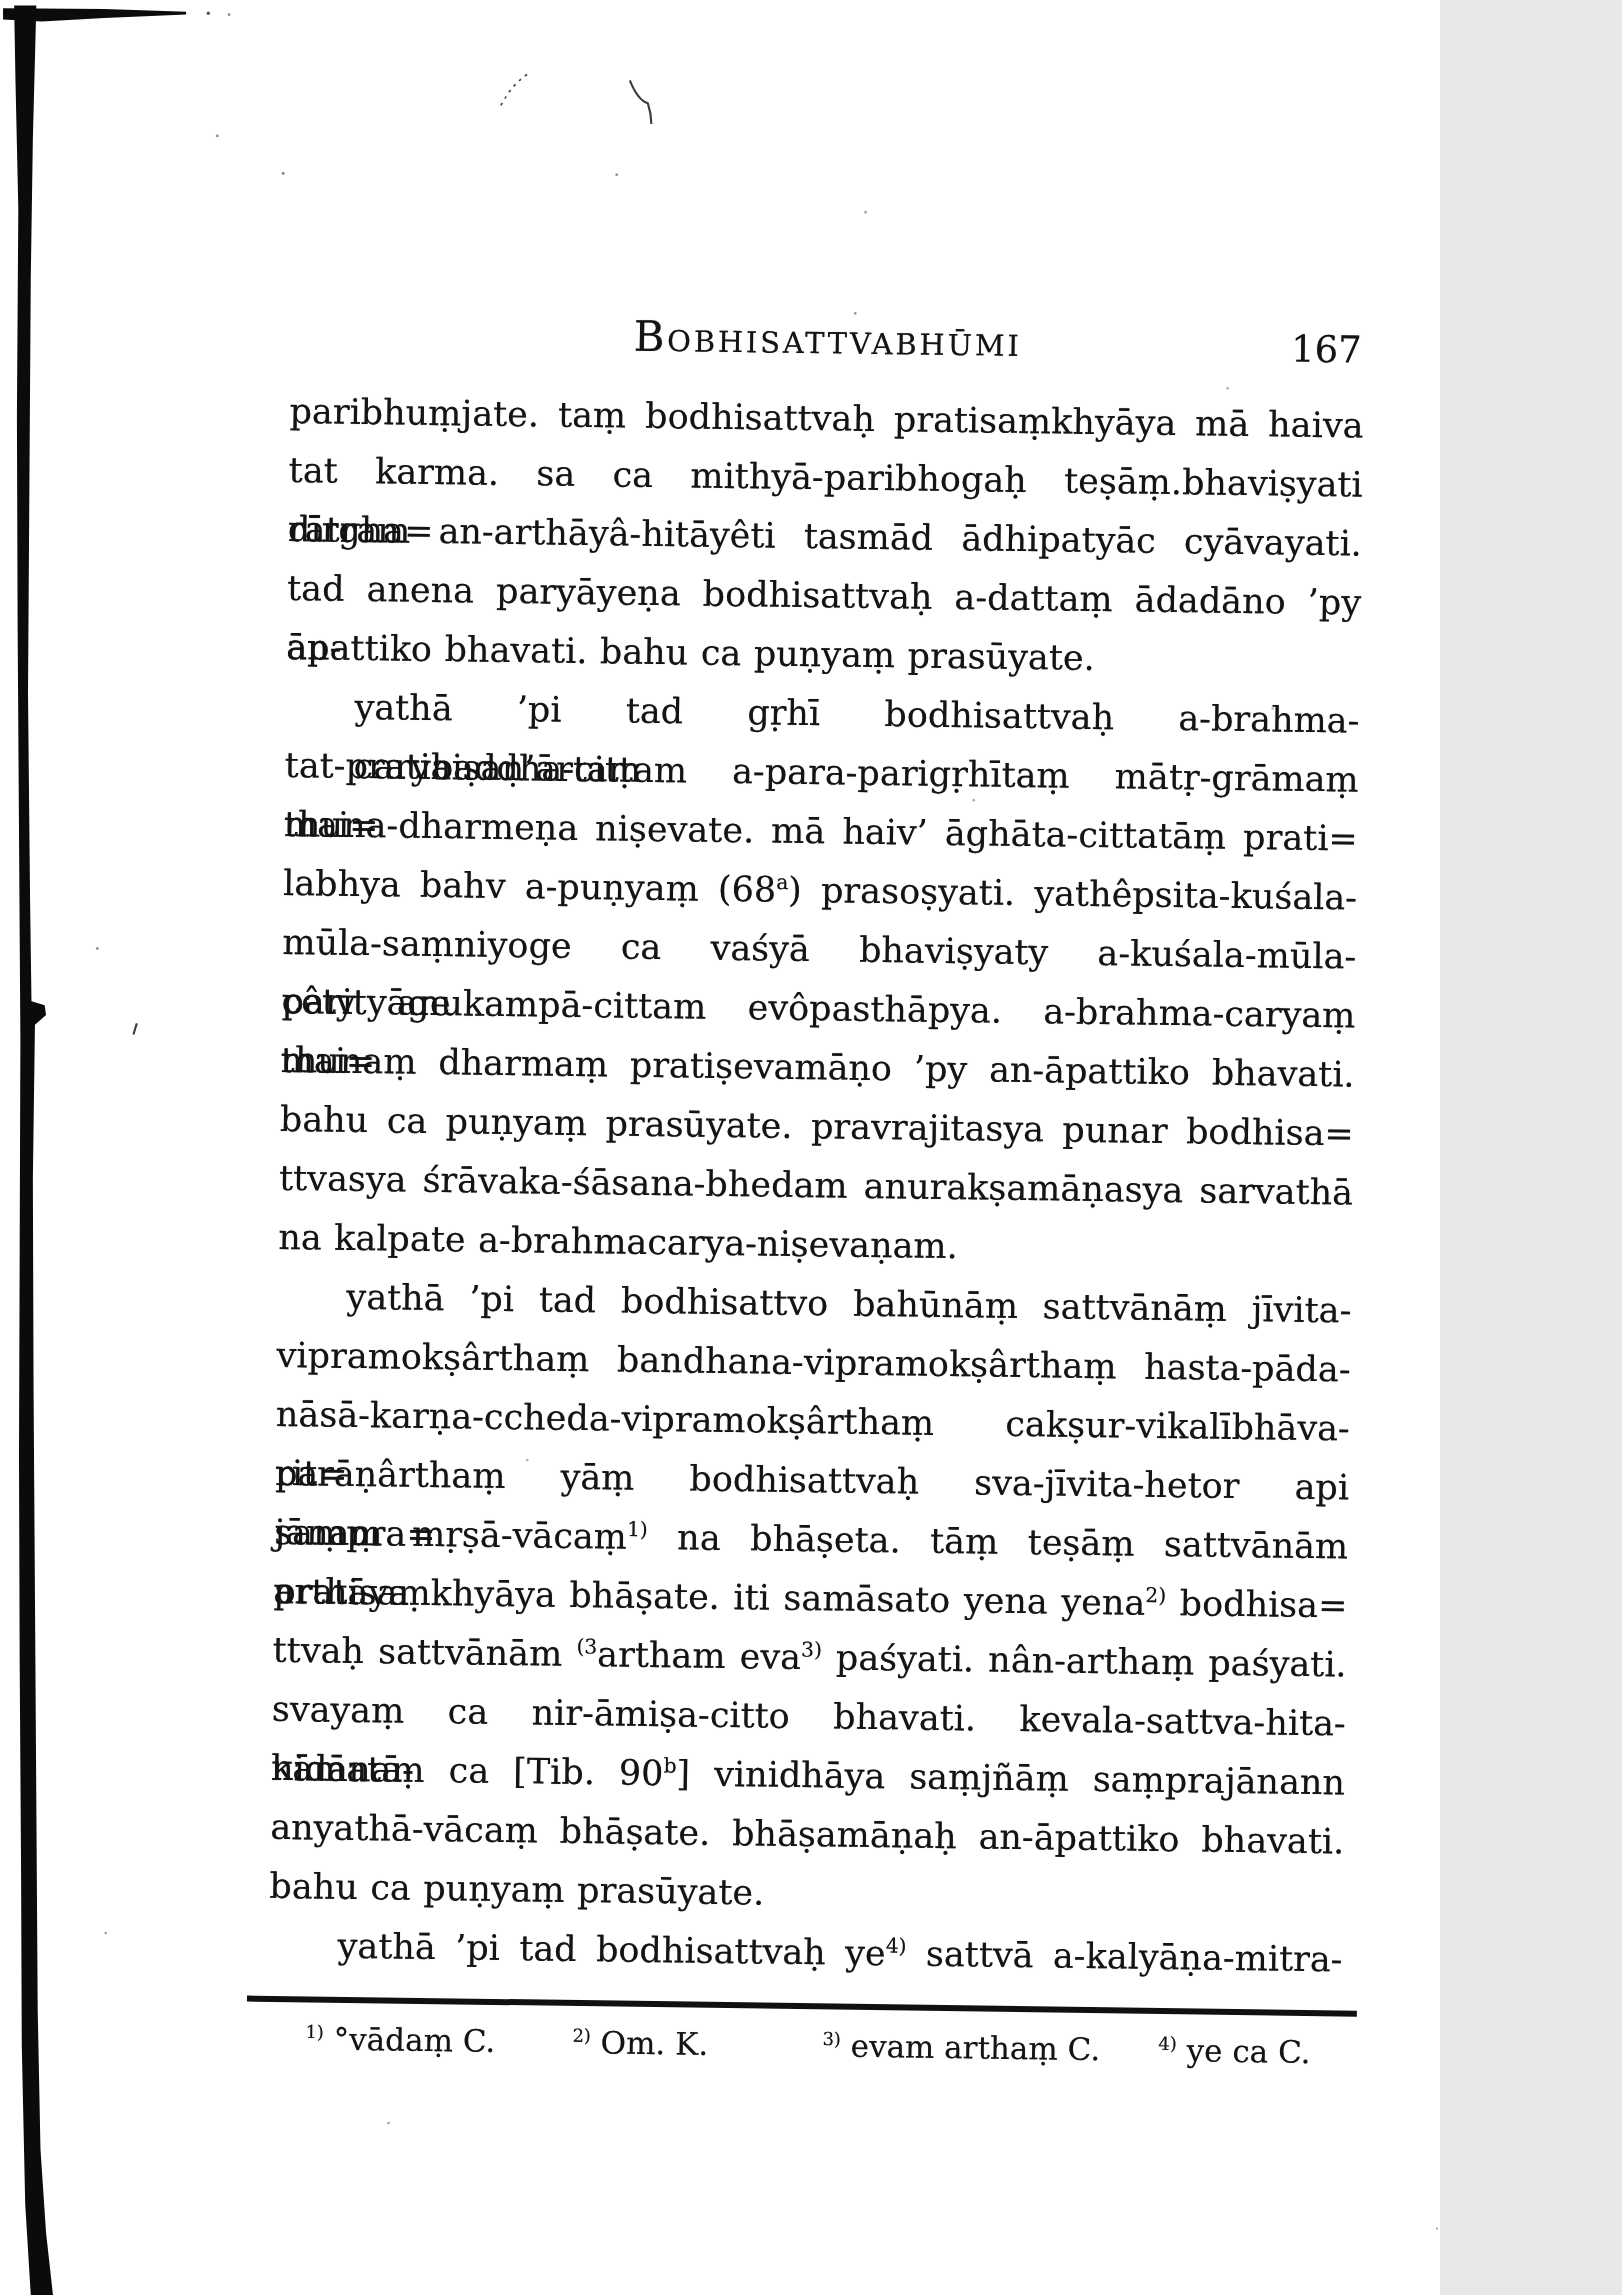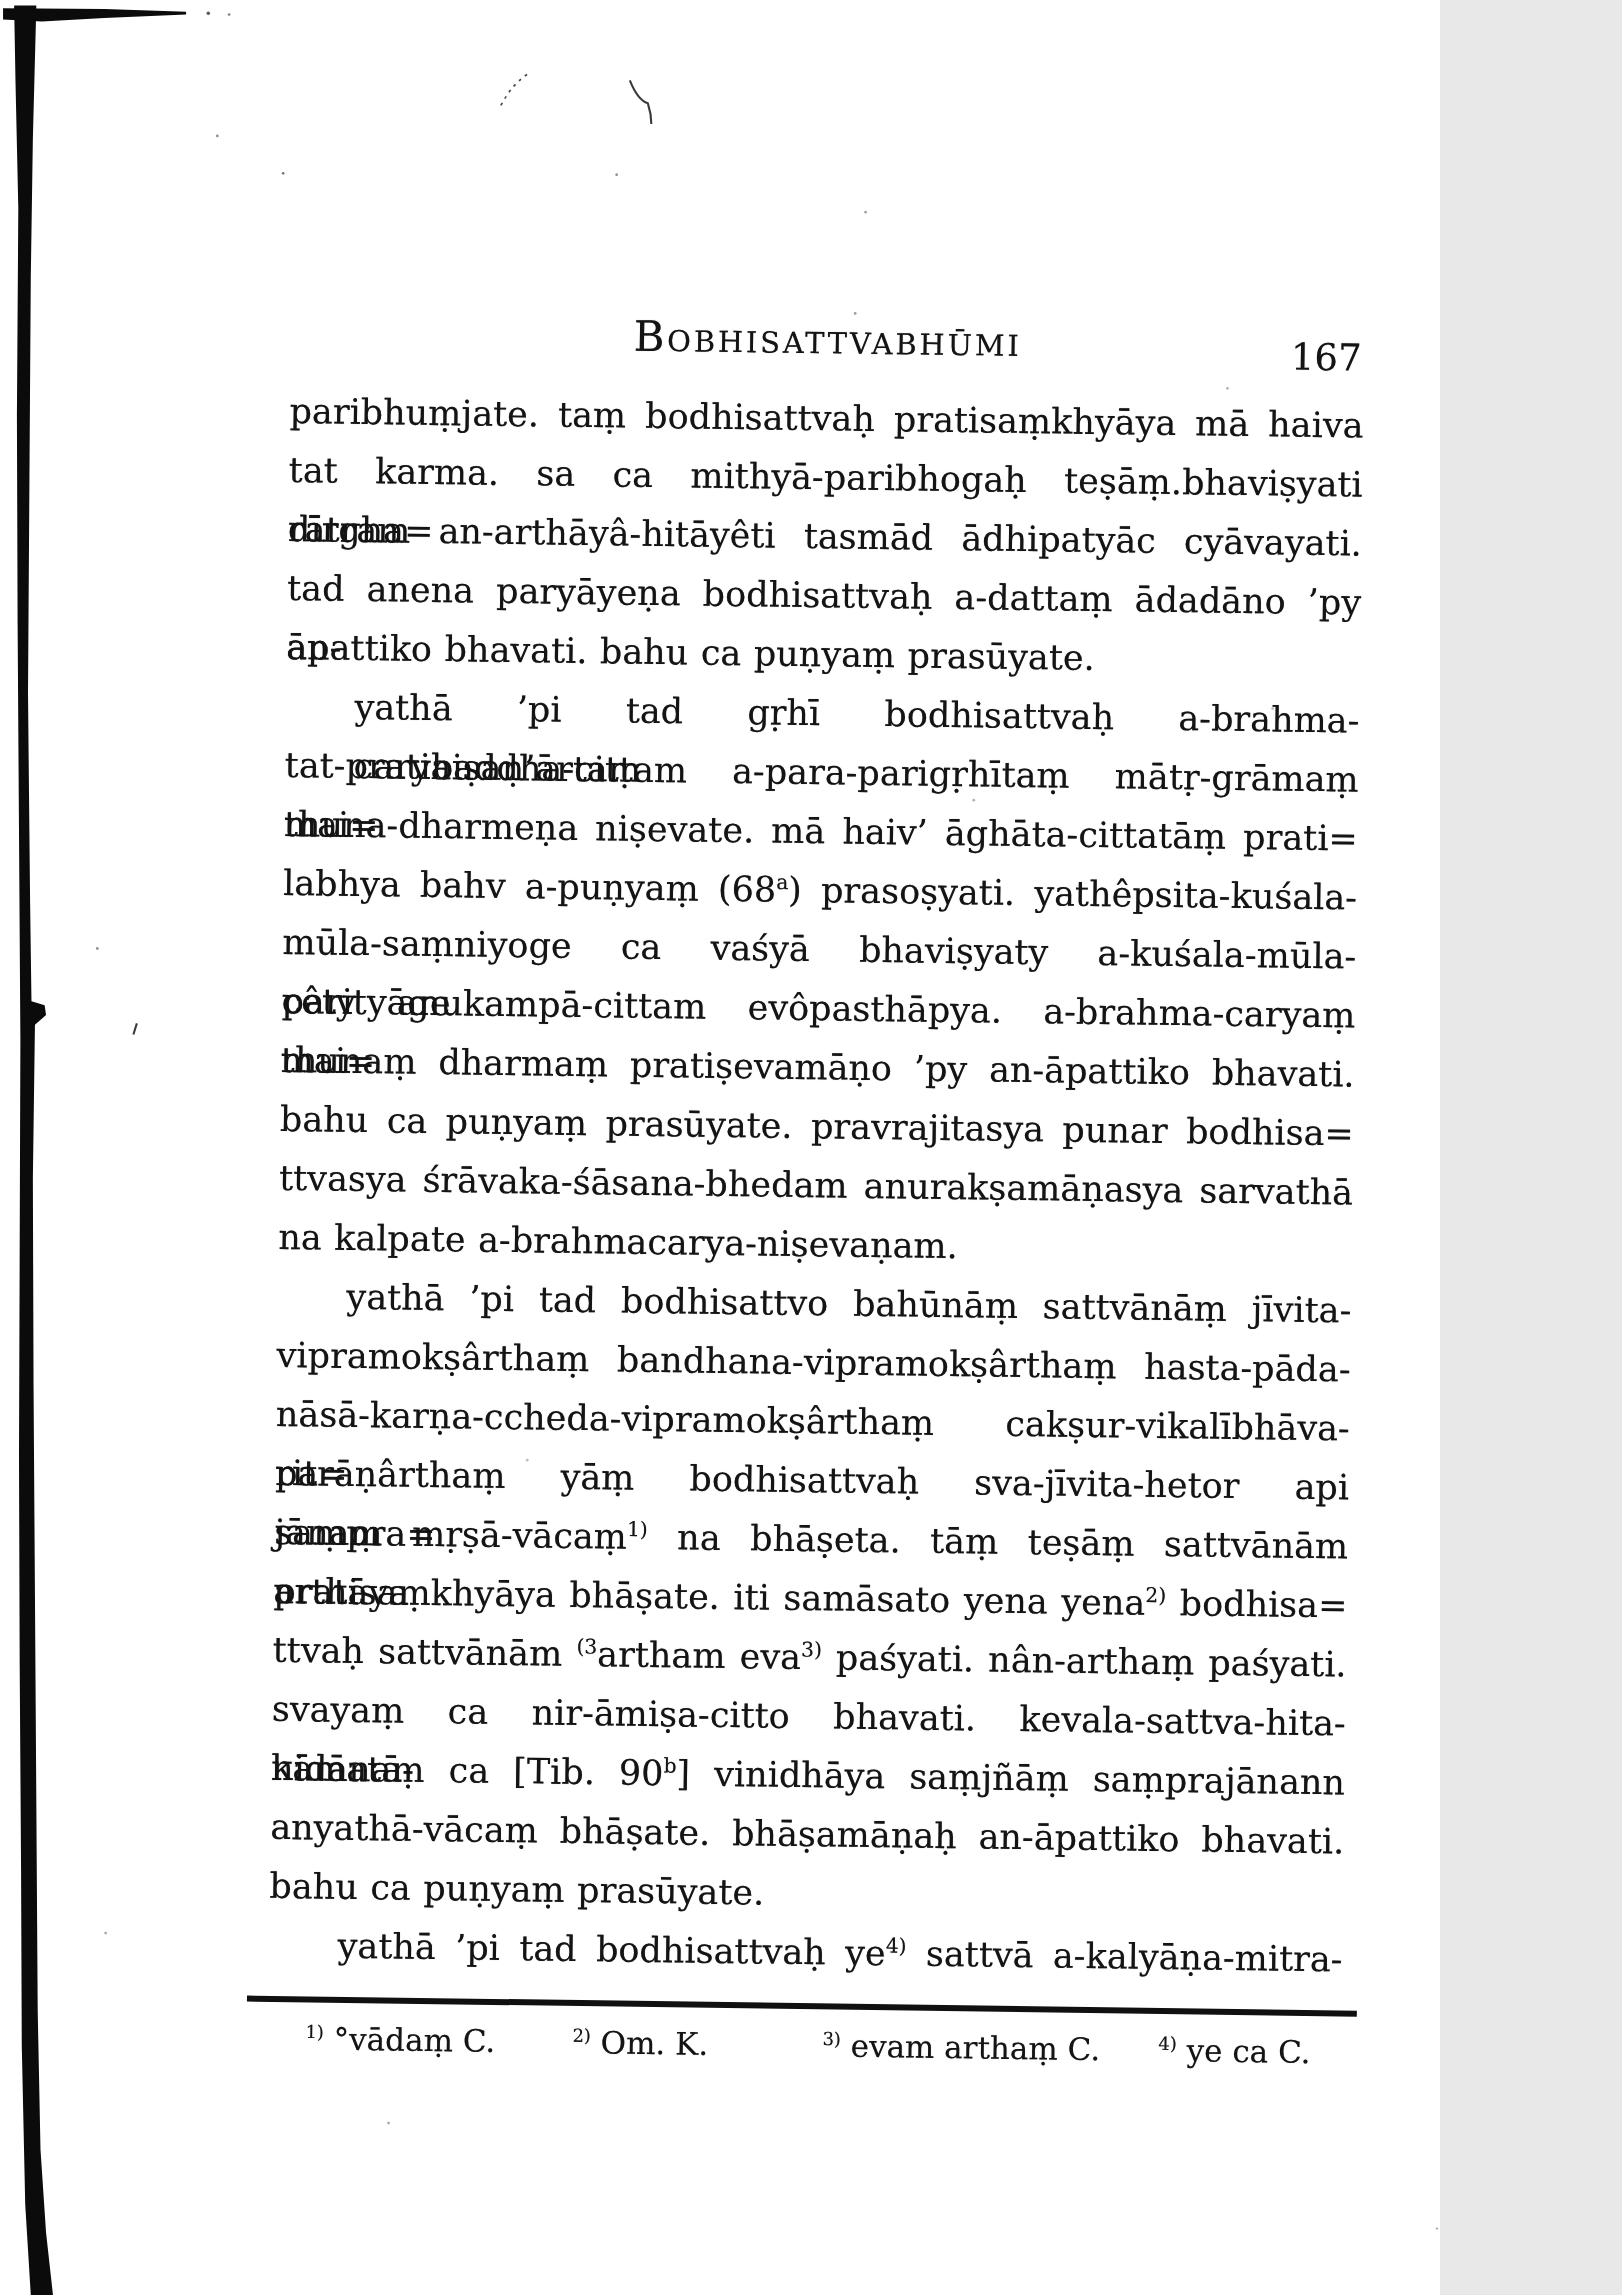--- a/index.html
+++ b/index.html
@@ -20,21 +20,21 @@
   .header{position:relative;height:75px;}
   .title{
     position:absolute;left:0;right:0;top:0;
     text-align:center;
     font-variant:small-caps;
     font-size:42px;
     letter-spacing:2.8px;
     text-shadow:0 0 0.7px rgba(0,0,0,.6);
   }
   .pagenum{
-    position:absolute;right:2.8px;top:15px;
+    position:absolute;right:2.8px;top:7px;
     font-size:37px;
     text-shadow:0 0 0.7px rgba(0,0,0,.55);
   }
   .body-text{}
   .line{
     font-size:35px;
     line-height:59px;
     height:59px;
     text-align:justify;
     text-align-last:justify;

